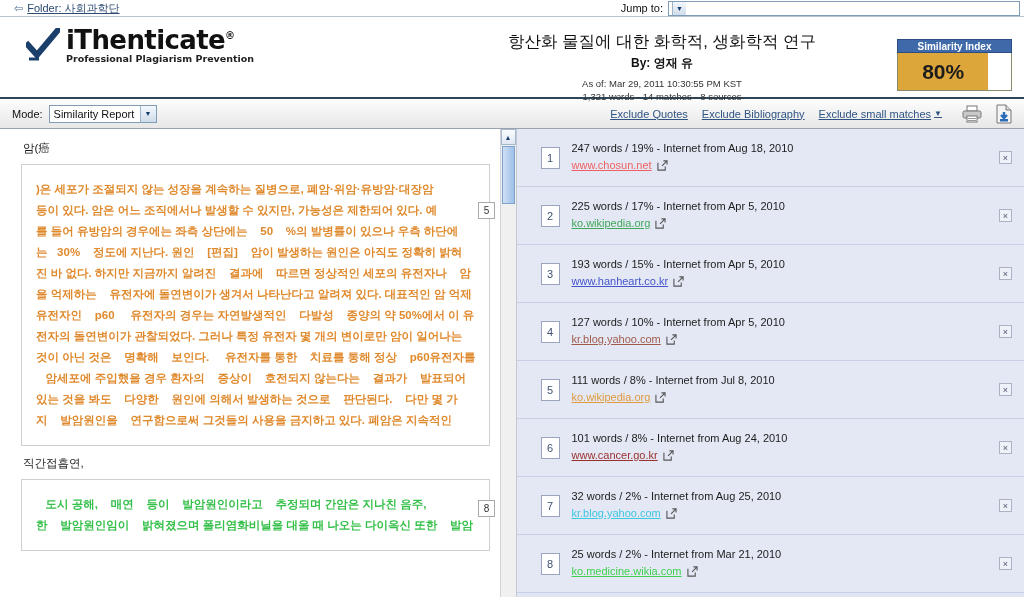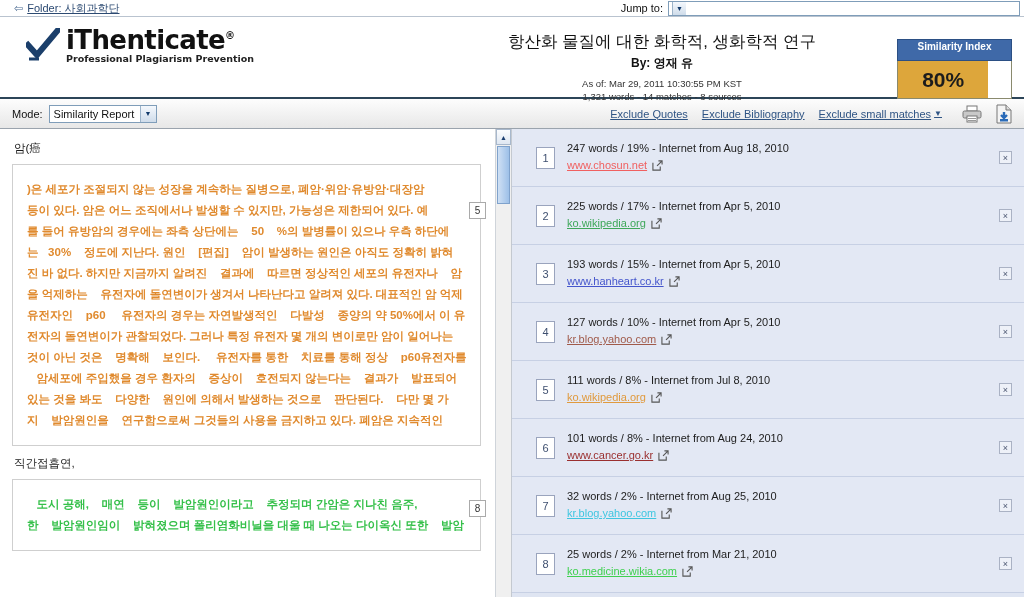--- a/index.html
+++ b/index.html
@@ -85,21 +85,21 @@
   .doc-title { font-size: 16.5px; color: #111; font-weight: normal; }
   .doc-author { font-size: 12px; font-weight: bold; color: #111; margin-top: 2px; }
   .doc-meta { font-size: 9.5px; color: #333; margin-top: 6px; line-height: 1.35; }
 
   .index-block {
     position: absolute; right: 12px; top: 22px;
     width: 115px;
   }
   .index-title {
     background: #3f69a8; color: #fff; font-size: 10px; font-weight: bold;
-    text-align: center; height: 22px; line-height: 14px;
+    text-align: center; height: 14px; line-height: 14px;
     border: 1px solid #2b4f84;
   }
   .index-body {
     height: 38px; border: 1px solid #8a8a6e; border-top: none;
     background: #fff; display: flex; align-items: stretch;
   }
   .index-fill {
     background: #dda63b; flex: 0 0 80%;
     display: flex; align-items: center; justify-content: center;
   }
@@ -128,21 +128,21 @@
   .tool-right { display: flex; align-items: center; gap: 14px; }
   .tool-link {
     font-size: 11px; color: #2f5484; text-decoration: underline; cursor: pointer;
     display: flex; align-items: center; gap: 3px;
   }
   .caret { font-size: 8px; text-decoration: none; }
   .tool-icons { display: flex; align-items: center; gap: 8px; margin-left: 4px; }
   .icon-btn { width: 24px; height: 24px; display: flex; align-items: center; justify-content: center; cursor: pointer; }
 
   
-  .main { display: flex; height: 468px; }
+  .main { display: flex; height: 468px; padding-left: 9px; }
 
   
   .doc-pane {
     width: 512px; height: 468px;
     background: #ffffff;
     border-right: 1px solid #c4c9d0;
     position: relative;
     overflow: hidden;
   }
   .doc-inner { padding: 8px 16px 0 12px; width: 497px; }

